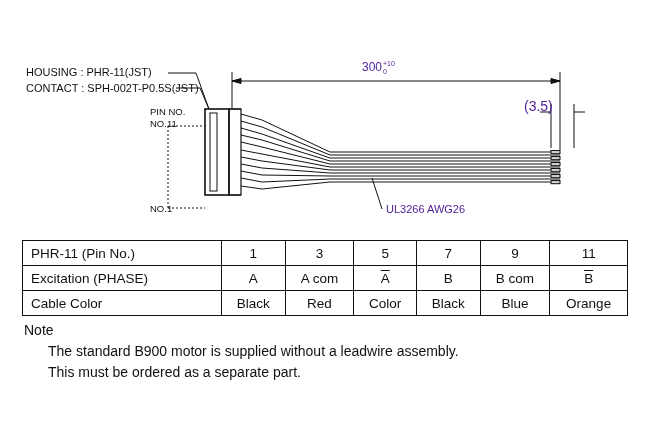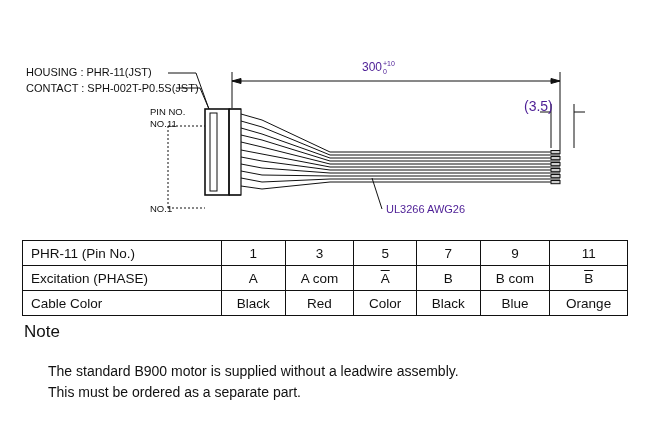--- a/index.html
+++ b/index.html
@@ -68,24 +68,24 @@
   .ovl { text-decoration: overline; }
 
   
   #note-block {
     position: absolute;
     left: 24px;
     top: 322px;
     width: 600px;
   }
   #note-title {
-    font-size: 17px;
+    font-size: 14px;
     font-weight: normal;
     color: #111;
-    margin-bottom: 19px;
+    margin-bottom: 3px;
   }
   .note-line {
     font-size: 14px;
     color: #111;
     margin-left: 24px;
     line-height: 21px;
     white-space: nowrap;
   }
 </style>
 </head>

